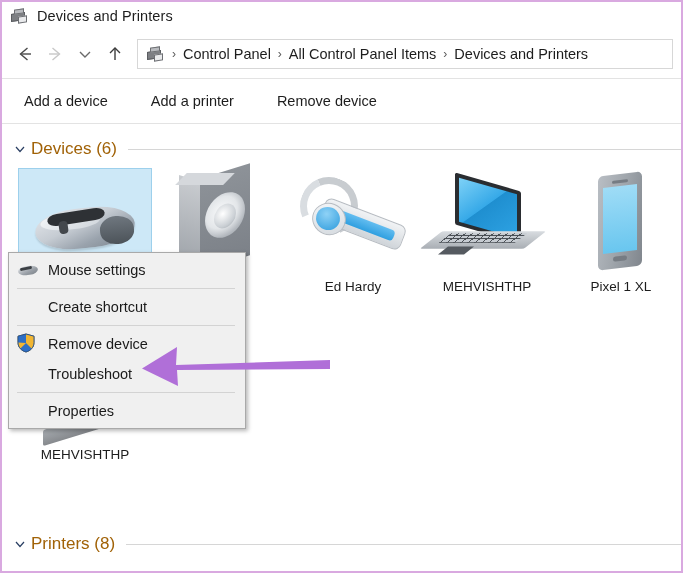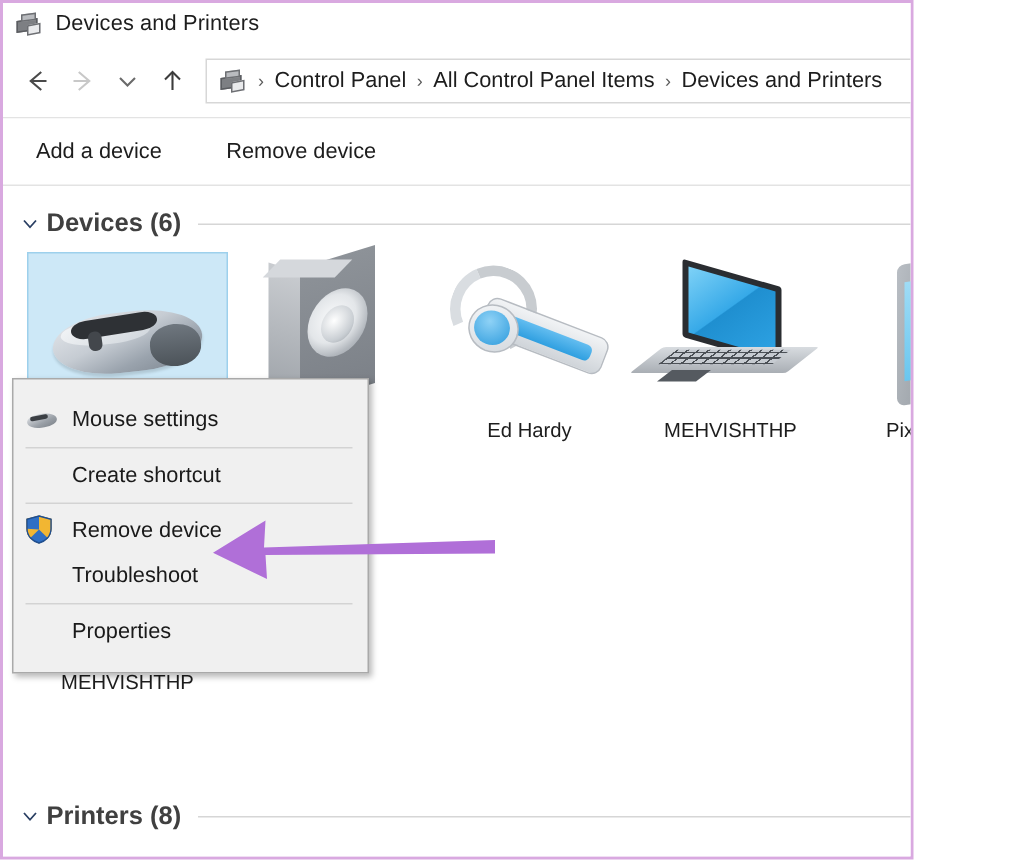--- a/index.html
+++ b/index.html
@@ -10,21 +10,21 @@
   body {
     width: 683px;
     height: 573px;
     font-family: "Liberation Sans", sans-serif;
     overflow: hidden;
   }
 
   
   #window {
     position: relative;
-    width: 609px;
+    width: 683px;
     height: 573px;
     box-sizing: border-box;
     border: 2px solid #d9a9e0;
     background: #ffffff;
     overflow: hidden;
   }
 
   
   #titlebar {
     position: absolute;
@@ -167,23 +167,23 @@
     height: 30px;
   }
   .group-chevron {
     width: 16px; height: 16px;
     display: flex; align-items: center; justify-content: center;
     margin-right: 3px;
     flex: 0 0 auto;
   }
   .group-title {
     font-size: 17px;
-    color: #404040;
+    color: #a16207;
     white-space: nowrap;
-    font-weight: 700;
+    font-weight: 400;
   }
   .group-rule {
     flex: 1 1 auto;
     height: 1px;
     background: #d6d6d6;
     margin-left: 11px;
   }
 
   #devices-header { position: absolute; left: 0; top: 10px; width: 679px; }
   #printers-header { position: absolute; left: 0; top: 405px; width: 679px; }
@@ -489,21 +489,21 @@
   #context-menu {
     position: absolute;
     left: 6px;
     top: 250px;
     width: 238px;
     background: #f0f0f0;
     border: 1px solid #a9a9a9;
     box-shadow: 2px 2px 4px rgba(0,0,0,0.28);
     box-sizing: border-box;
     z-index: 50;
-    padding: 12px 0;
+    padding: 2px 0;
   }
   .menu-item {
     position: relative;
     height: 30px;
     display: flex;
     align-items: center;
     padding-left: 8px;
     box-sizing: border-box;
   }
   .menu-item .mi-icon {
@@ -607,20 +607,21 @@
       <span class="crumb">Control Panel</span>
       <span class="crumb-sep">›</span>
       <span class="crumb">All Control Panel Items</span>
       <span class="crumb-sep">›</span>
       <span class="crumb">Devices and Printers</span>
     </div>
   </div>
 
   <div id="cmdbar">
     <div class="cmdbtn" id="cmd-add-device">Add a device</div>
+    <div class="cmdbtn" id="cmd-add-printer">Add a printer</div>
     <div class="cmdbtn" id="cmd-remove-device">Remove device</div>
   </div>
 
   <div id="content">
 
     <div class="group-header" id="devices-header">
       <span class="group-chevron">
         <svg width="14" height="14" viewBox="0 0 14 14">
           <path d="M3 5 L7 9.5 L11 5" fill="none" stroke="#2a3f63" stroke-width="1.2"></path>
         </svg>

